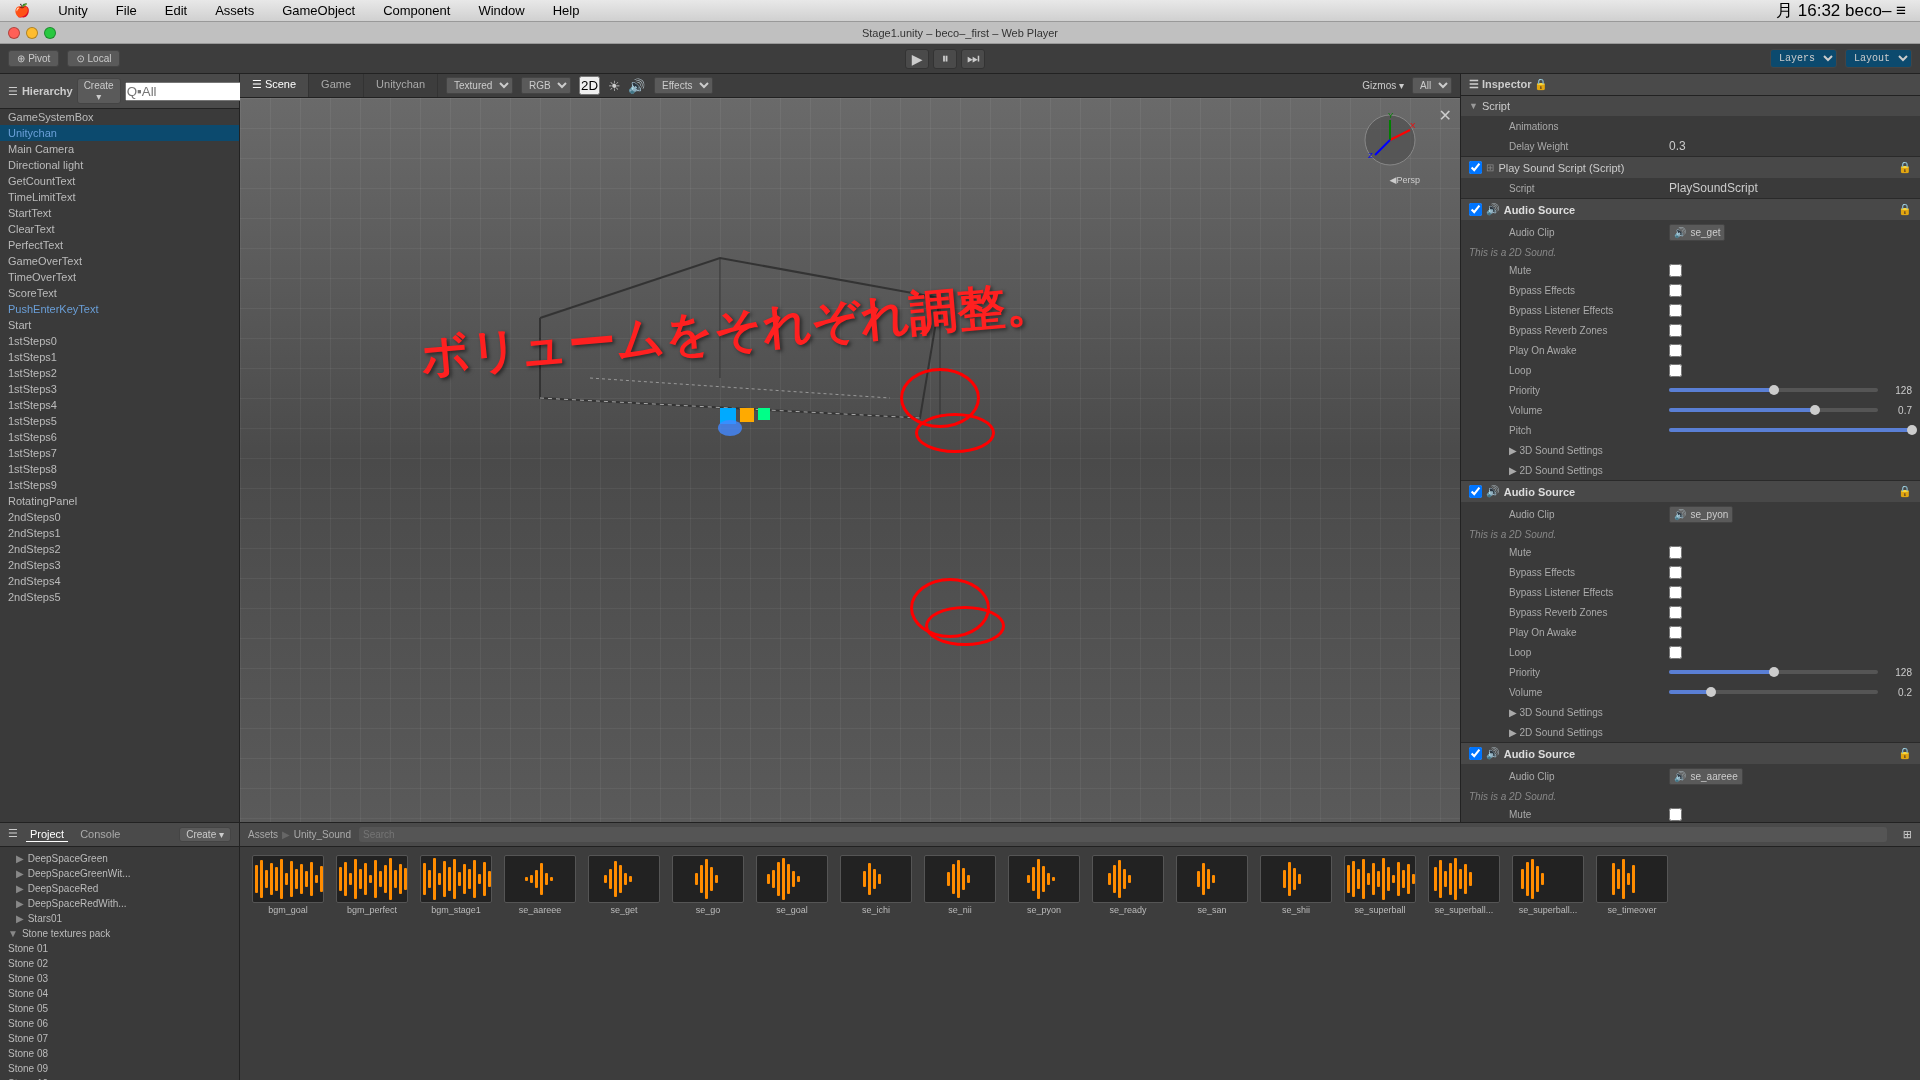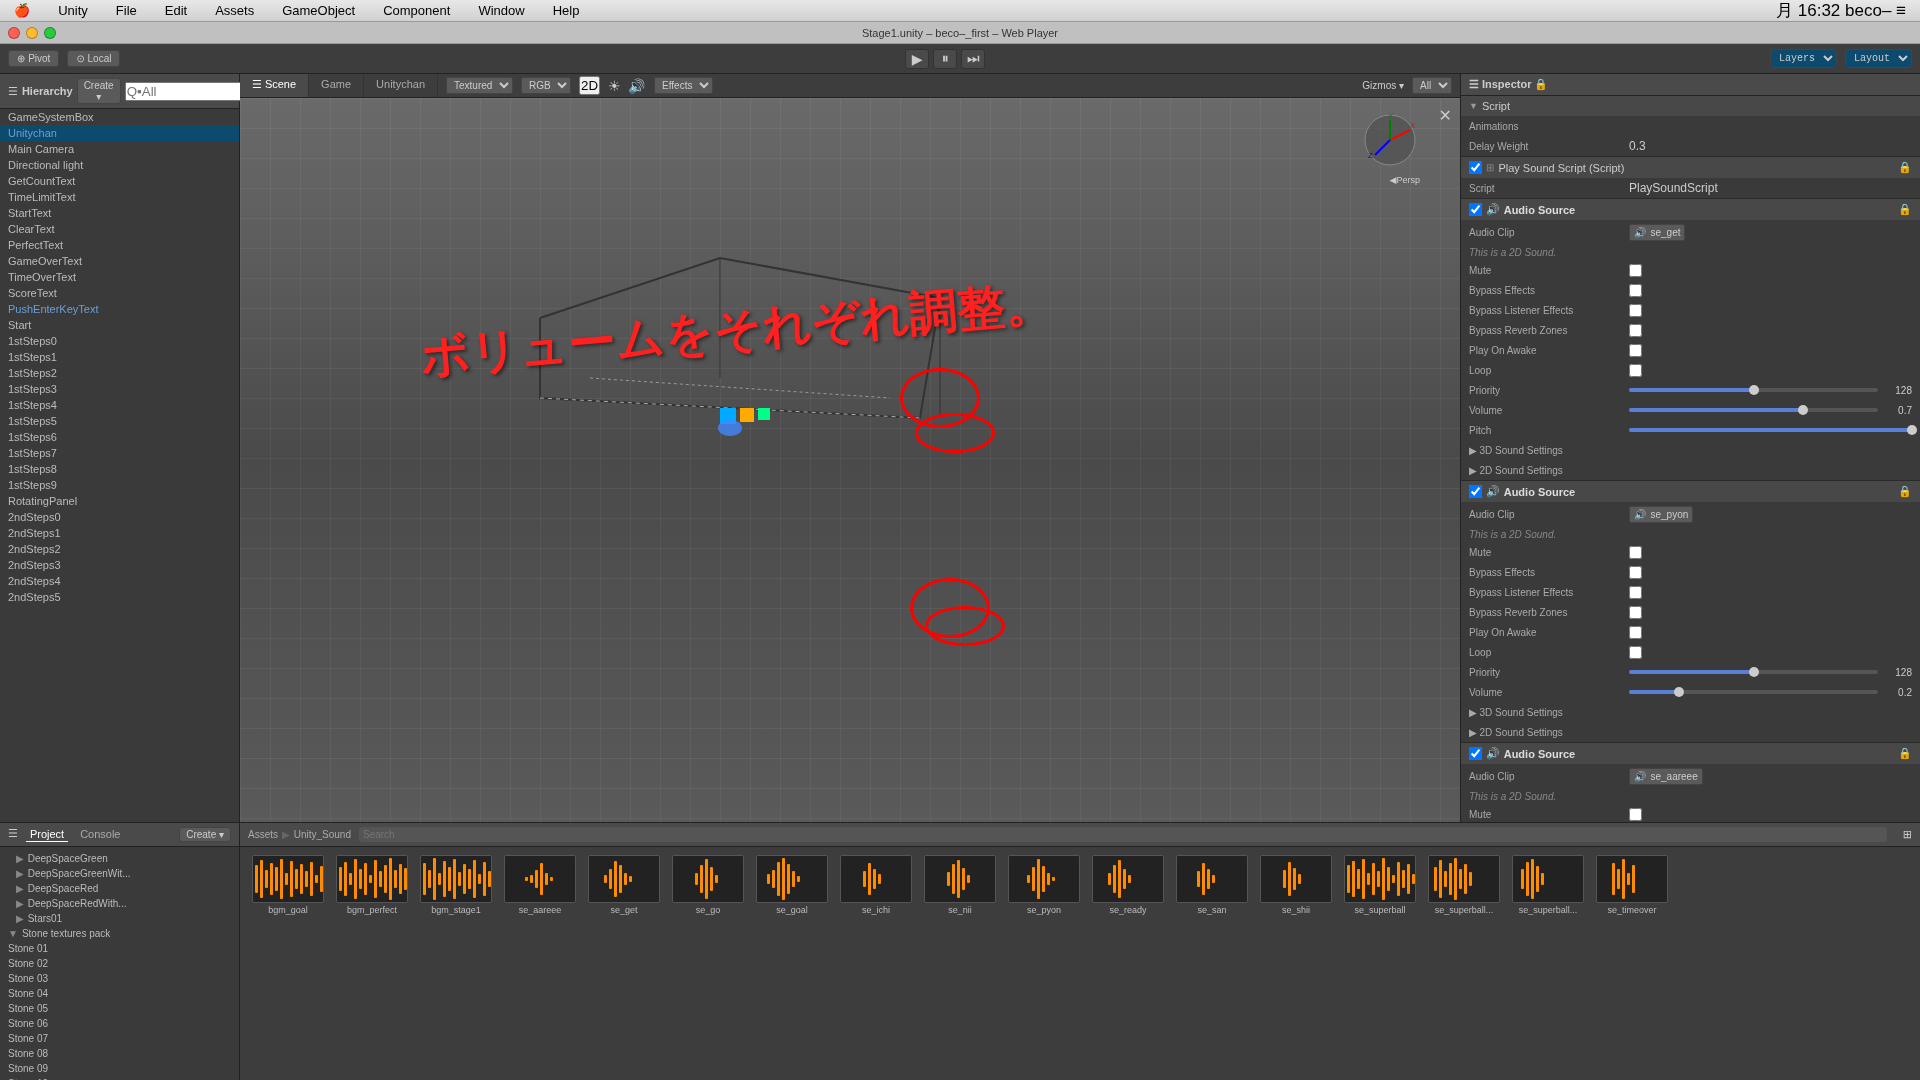--- a/index.html
+++ b/index.html
@@ -52,21 +52,21 @@
     .scene-annotation { position: absolute; color: #ff2020; font-size: 48px; font-weight: bold; font-family: 'Hiragino Sans', sans-serif; text-shadow: 2px 2px 4px rgba(0,0,0,0.5); transform: rotate(-5deg); top: 200px; left: 180px; }
     .red-circle { position: absolute; border: 3px solid red; border-radius: 50%; }
 
     
     #inspector { width: 460px; background: #3a3a3a; border-left: 1px solid #222; display: flex; flex-direction: column; overflow-y: auto; }
     #inspector-header { background: #4a4a4a; padding: 4px 8px; border-bottom: 1px solid #222; font-size: 11px; font-weight: bold; color: #ccc; }
     .inspector-section { border-bottom: 1px solid #2a2a2a; }
     .inspector-section-header { background: #484848; padding: 4px 8px; font-size: 11px; color: #ccc; display: flex; align-items: center; gap: 4px; cursor: pointer; }
     .inspector-section-header .arrow { font-size: 9px; color: #999; }
     .inspector-row { display: flex; align-items: center; padding: 2px 8px; min-height: 20px; }
-    .inspector-row .label { color: #aaa; font-size: 10px; width: 160px; flex-shrink: 0; }
+    .inspector-row .label { color: #aaa; font-size: 10px; width: 160px; flex-shrink: 0; margin-left: 40px; }
     .inspector-row .value { flex: 1; color: #ccc; font-size: 12px; }
     .inspector-row input[type=checkbox] { margin: 0; }
     .inspector-slider { display: flex; align-items: center; gap: 4px; flex: 1; }
     .inspector-slider .num { color: #ccc; font-size: 10px; min-width: 30px; text-align: right; }
     .clip-name { background: #5a5a5a; border: 1px solid #444; border-radius: 2px; padding: 2px 4px; font-size: 10px; color: #ccc; display: inline-block; margin: 2px 0; }
     .clip-name .icon { color: #f90; margin-right: 4px; }
     .text-hint { color: #888; font-size: 10px; font-style: italic; padding: 2px 8px; }
     .lock-icon { margin-left: auto; }
     .audio-source-label { font-size: 11px; font-weight: bold; color: #ddd; }
 

